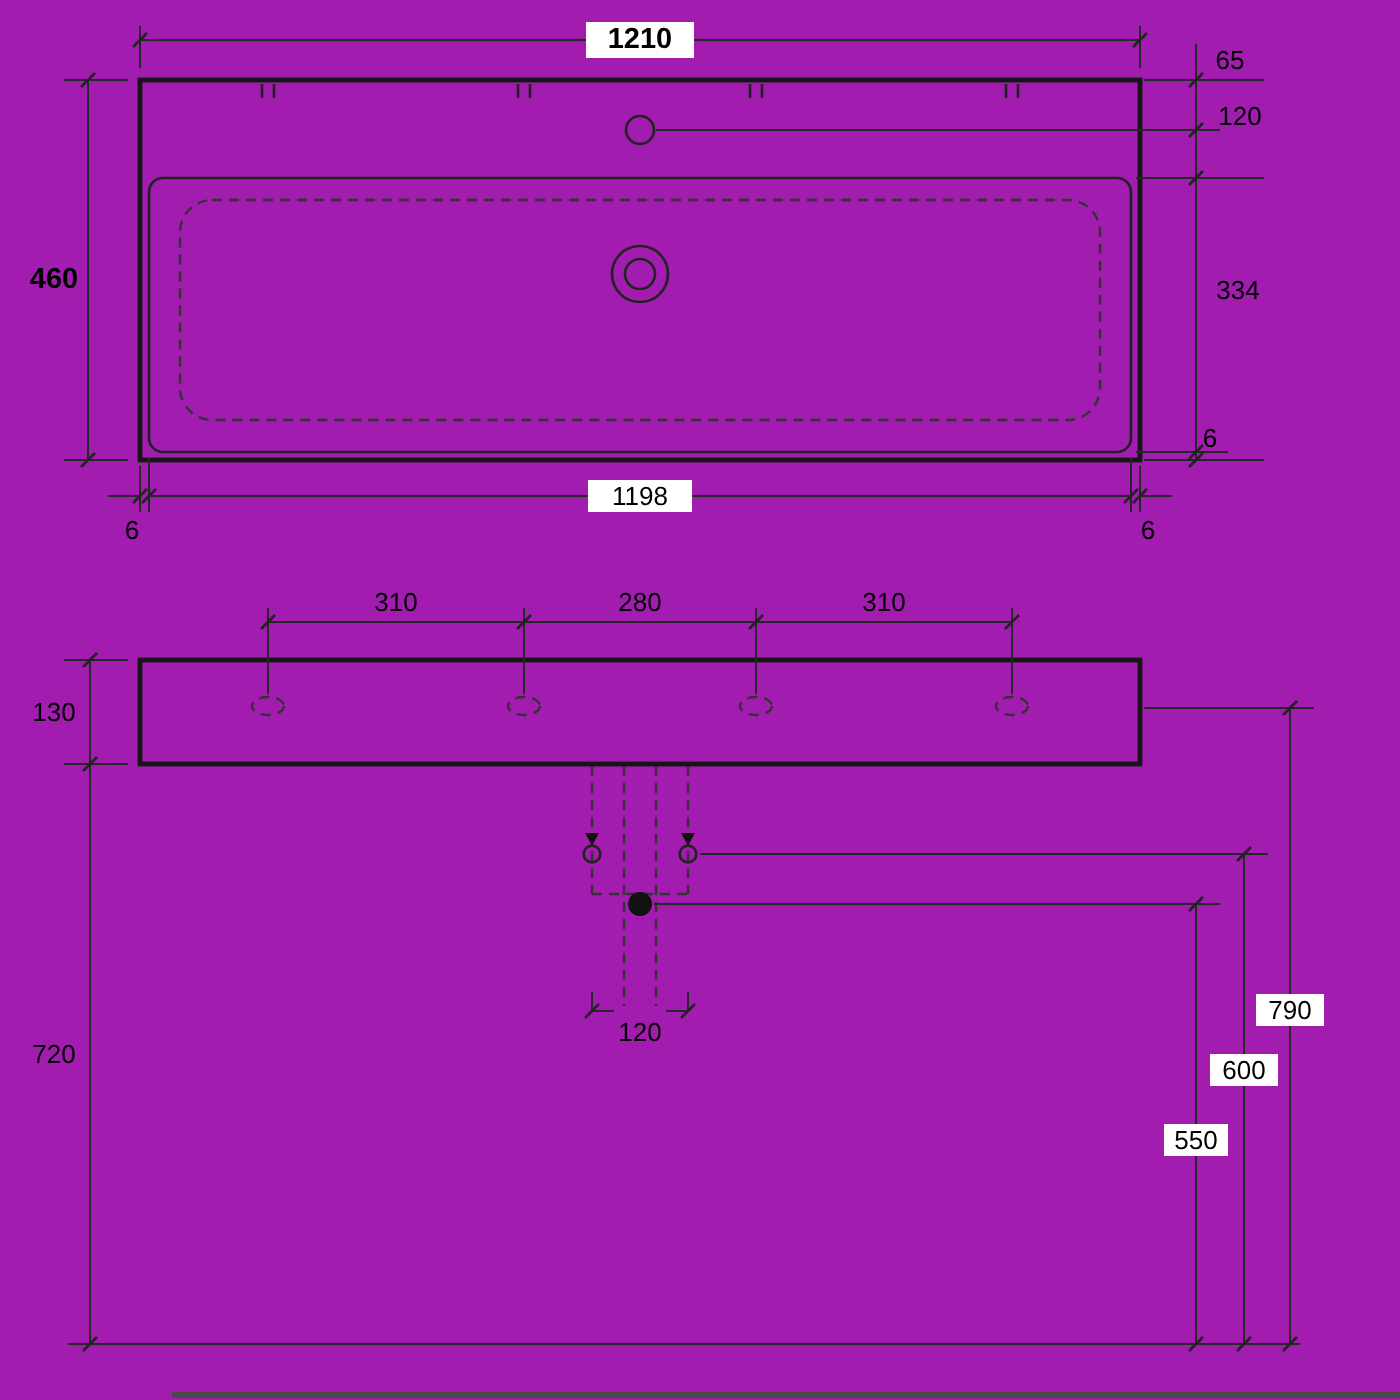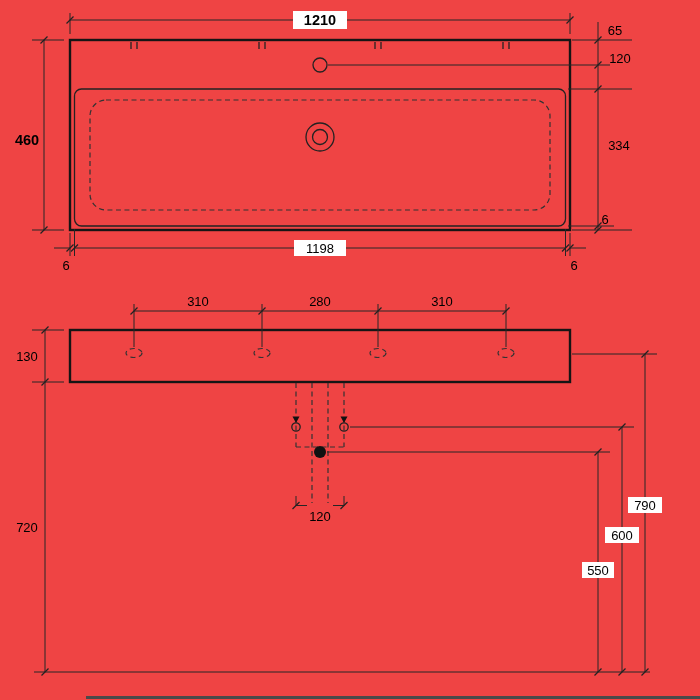--- a/index.html
+++ b/index.html
@@ -1,16 +1,16 @@
 <!DOCTYPE html>
 <html><head>
 <meta charset="utf-8">
 <style>
   html,body{margin:0;padding:0;background:#fff;}
-  #stage{width:700px;height:700px;position:relative;background:#ef4444;overflow:hidden;}
+  #stage{width:700px;height:700px;position:relative;background:#a21caf;overflow:hidden;}
   svg{display:block;}
   .obj{fill:none;stroke:#151515;stroke-width:2.4;}
   .objthin{fill:none;stroke:#222;stroke-width:1.3;}
   .dash{fill:none;stroke:#333;stroke-width:1.2;stroke-dasharray:5 3.5;}
   .dim{fill:none;stroke:#262626;stroke-width:1;}
   .mark{fill:none;stroke:#222;stroke-width:1.3;}
   #tick line{stroke:#222;stroke-width:1.3;}
   text{font-family:"Liberation Sans","DejaVu Sans",sans-serif;font-size:13px;fill:#000;
        text-anchor:middle;dominant-baseline:central;}
   .b{font-weight:700;font-size:14.5px;}

